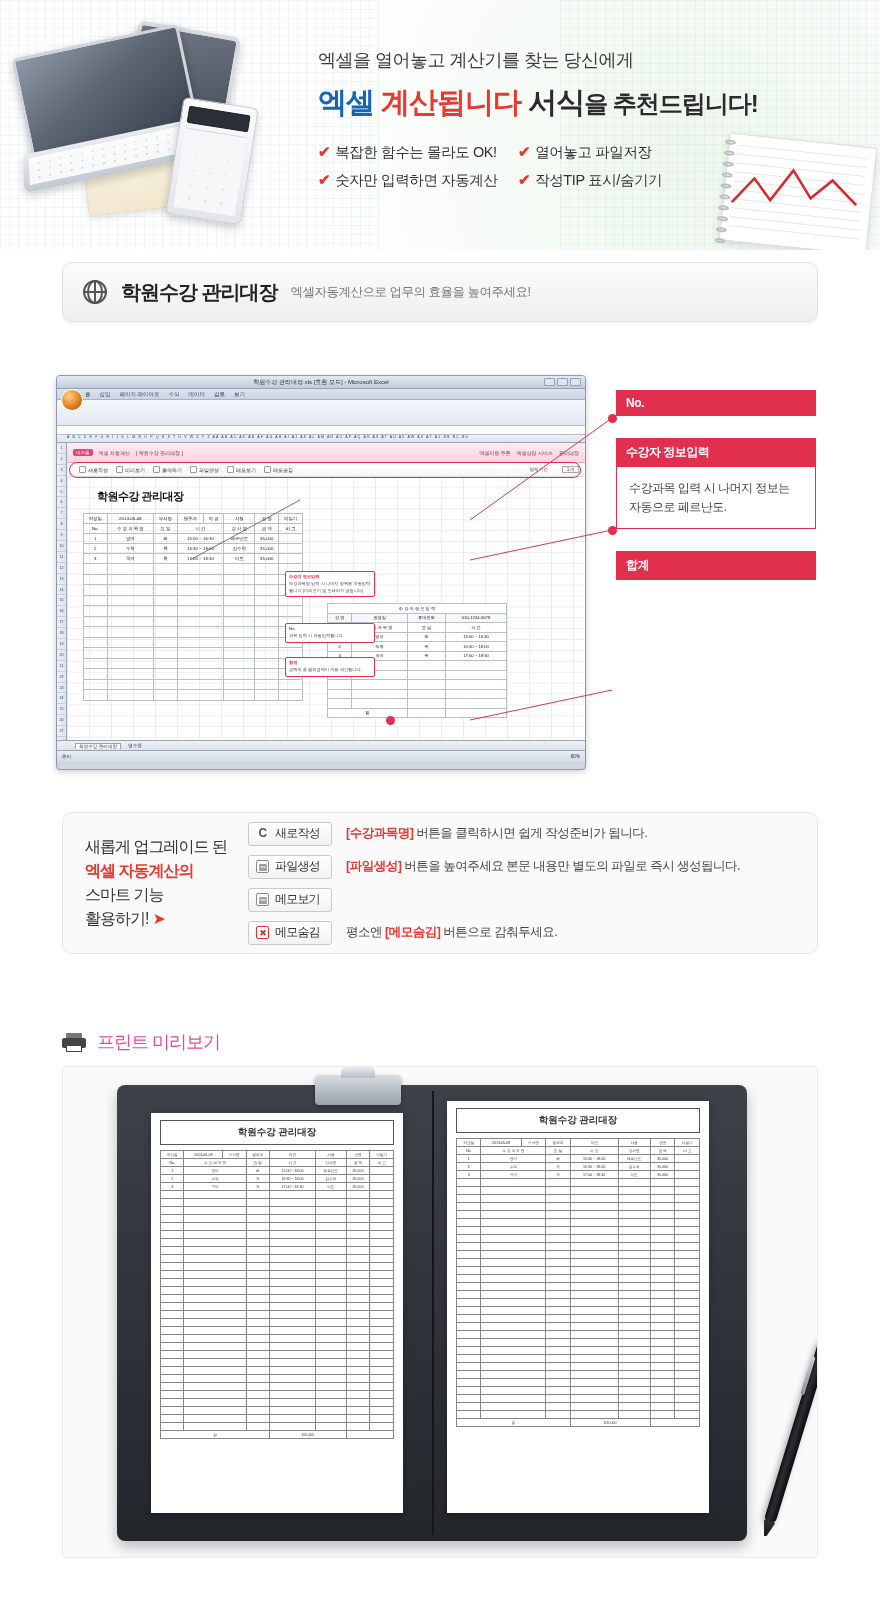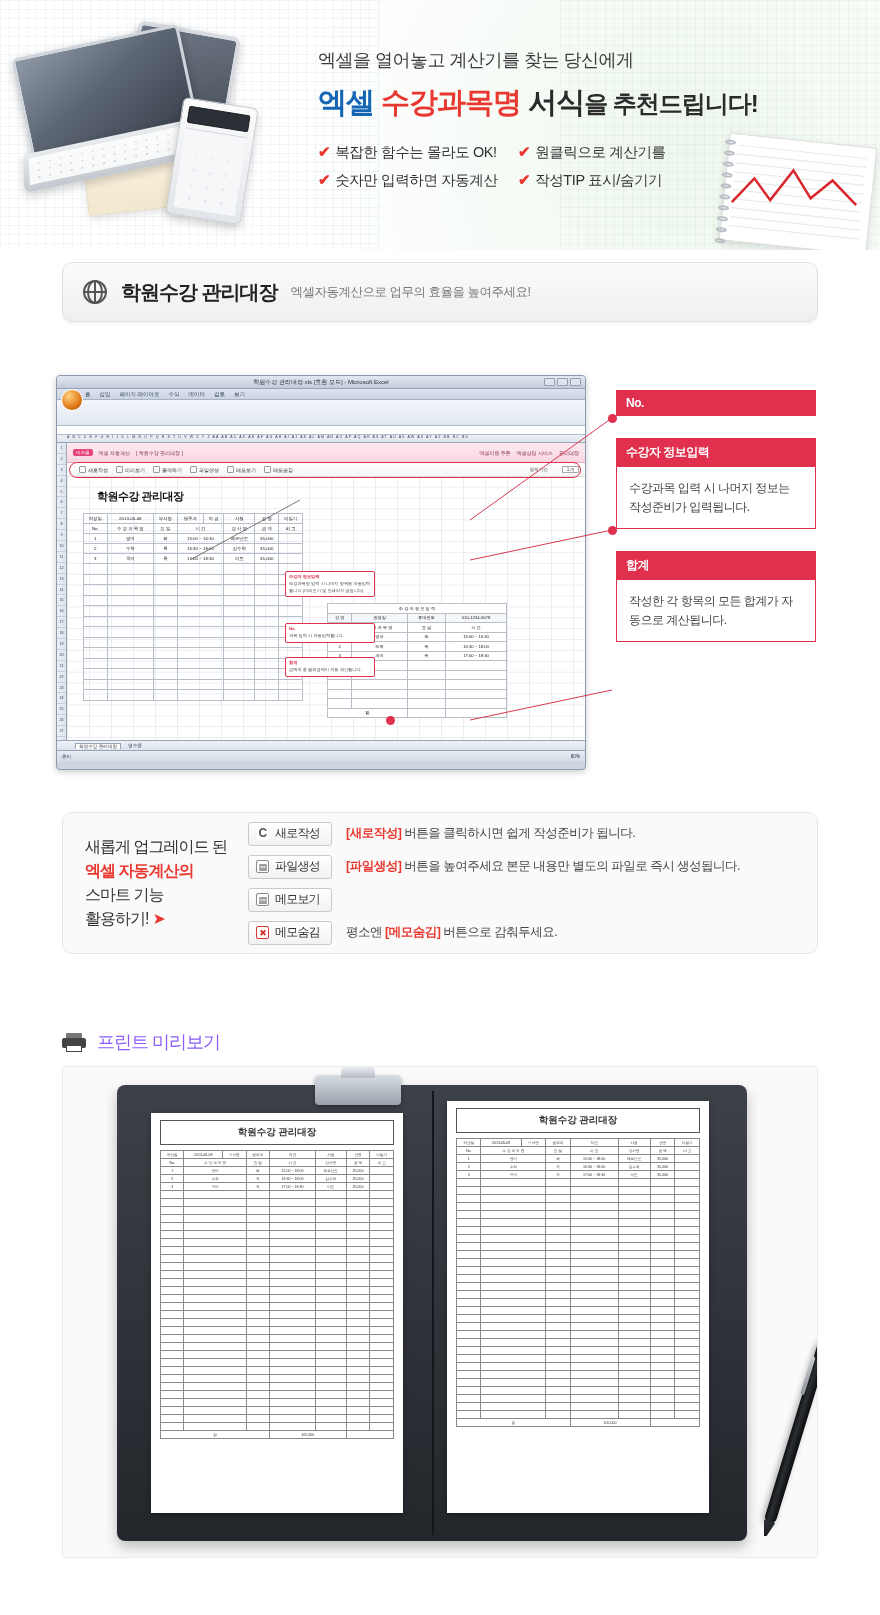--- a/index.html
+++ b/index.html
@@ -307,21 +307,21 @@
   .feat-desc .rd { color:#e8382f; font-weight:bold; }
 
   
   .pp-head { position:absolute; left:62px; top:1030px; display:flex; align-items:center; }
   .printer {
     width:24px; height:19px; position:relative; margin-right:11px;
   }
   .printer .body { position:absolute; left:0; top:5px; width:24px; height:10px; background:#444; border-radius:2px; }
   .printer .top { position:absolute; left:4px; top:0; width:16px; height:6px; background:#777; border-radius:1px; }
   .printer .out { position:absolute; left:4px; top:12px; width:16px; height:7px; background:#fff; border:1px solid #444; }
-  .pp-title { font-size:18px; color:#8b5cf6; letter-spacing:-1px; }
+  .pp-title { font-size:18px; color:#ec4899; letter-spacing:-1px; }
 
   .pp-box {
     position:absolute; left:62px; top:1066px; width:756px; height:492px;
     background:#fafafa; border:1px solid #ececec; border-radius:4px; overflow:hidden;
   }
   .clipboard {
     position:absolute; left:54px; top:18px; width:630px; height:456px;
     background: linear-gradient(180deg,#3d4148 0%,#23262b 100%);
     border-radius:8px; box-shadow:0 6px 14px rgba(0,0,0,.25);
   }
@@ -399,26 +399,26 @@
       <div class="lines"></div>
       <svg width="130" height="60" viewBox="0 0 130 60">
         <polyline points="2,46 22,20 40,40 60,8 80,34 100,14 126,36" fill="none" stroke="#d9272e" stroke-width="2.5"></polyline>
       </svg>
     </div>
 
     <div class="hero-text">
       <div class="hero-line1">엑셀을 열어놓고 계산기를 찾는 당신에게</div>
       <div class="hero-line2">
         <span class="blue">엑셀</span>
-        <span class="red">수강과목명</span>
+        <span class="red">계산됩니다</span>
         <span>서식</span><span class="small">을 추천드립니다!</span>
       </div>
       <div class="bullets">
         <div class="bullet"><span class="chk">✔</span><span>복잡한 함수는 몰라도 OK!</span></div>
-        <div class="bullet"><span class="chk">✔</span><span>원클릭으로 계산기를</span></div>
+        <div class="bullet"><span class="chk">✔</span><span>열어놓고 파일저장</span></div>
         <div class="bullet"><span class="chk">✔</span><span>숫자만 입력하면 자동계산</span></div>
         <div class="bullet"><span class="chk">✔</span><span>작성TIP 표시/숨기기</span></div>
       </div>
     </div>
   </div>
 
   <div class="titlebar">
     <div class="globe">
         <em></em>
       </div>
@@ -773,25 +773,24 @@
       </div>
     </div>
   </div>
 
   <div class="callouts">
     <div class="callout">
       <div class="callout-head">No.</div>
     </div>
     <div class="callout">
       <div class="callout-head">수강자 정보입력</div>
-      <div class="callout-body">수강과목 입력 시 나머지 정보는 작성준비가 입력됩니다.</div>
+      <div class="callout-body">수강과목 입력 시 나머지 정보는 자동으로 페르난도.</div>
     </div>
     <div class="callout">
       <div class="callout-head">합계</div>
-      <div class="callout-body">작성한 각 항목의 모든 합계가 자동으로 계산됩니다.</div>
     </div>
   </div>
 
   <svg class="conn">
     <line x1="612" y1="418" x2="470" y2="520" stroke="#d8394f" stroke-width="1"></line>
     <line x1="612" y1="530" x2="470" y2="560" stroke="#d8394f" stroke-width="1"></line>
     <line x1="612" y1="690" x2="470" y2="720" stroke="#d8394f" stroke-width="1"></line>
     <line x1="300" y1="500" x2="190" y2="560" stroke="#555" stroke-width="0.8"></line>
   </svg>
   <div class="dot" style="left:608px; top:414px;"></div>
@@ -805,21 +804,21 @@
       <div><b>스마트 기능</b></div>
       <div><b>활용하기!</b><span class="arrow-cursor">➤</span></div>
     </div>
     <div class="feat-rows">
       <div class="feat-row">
         <div class="feat-btn">
           <span class="feat-ico c">C</span>
           <span>새로작성</span>
         </div>
         <div class="feat-desc">
-          <span class="rd">[새로작성]</span><span> 버튼을 클릭하시면 쉽게 작성준비가 됩니다.</span>
+          <span class="rd">[수강과목명]</span><span> 버튼을 클릭하시면 쉽게 작성준비가 됩니다.</span>
         </div>
       </div>
       <div class="feat-row">
         <div class="feat-btn">
           <span class="feat-ico">▤</span>
           <span>파일생성</span>
         </div>
         <div class="feat-desc">
           <span class="rd">[파일생성]</span><span> 버튼을 높여주세요 본문 내용만 별도의 파일로 즉시 생성됩니다.</span>
         </div>

